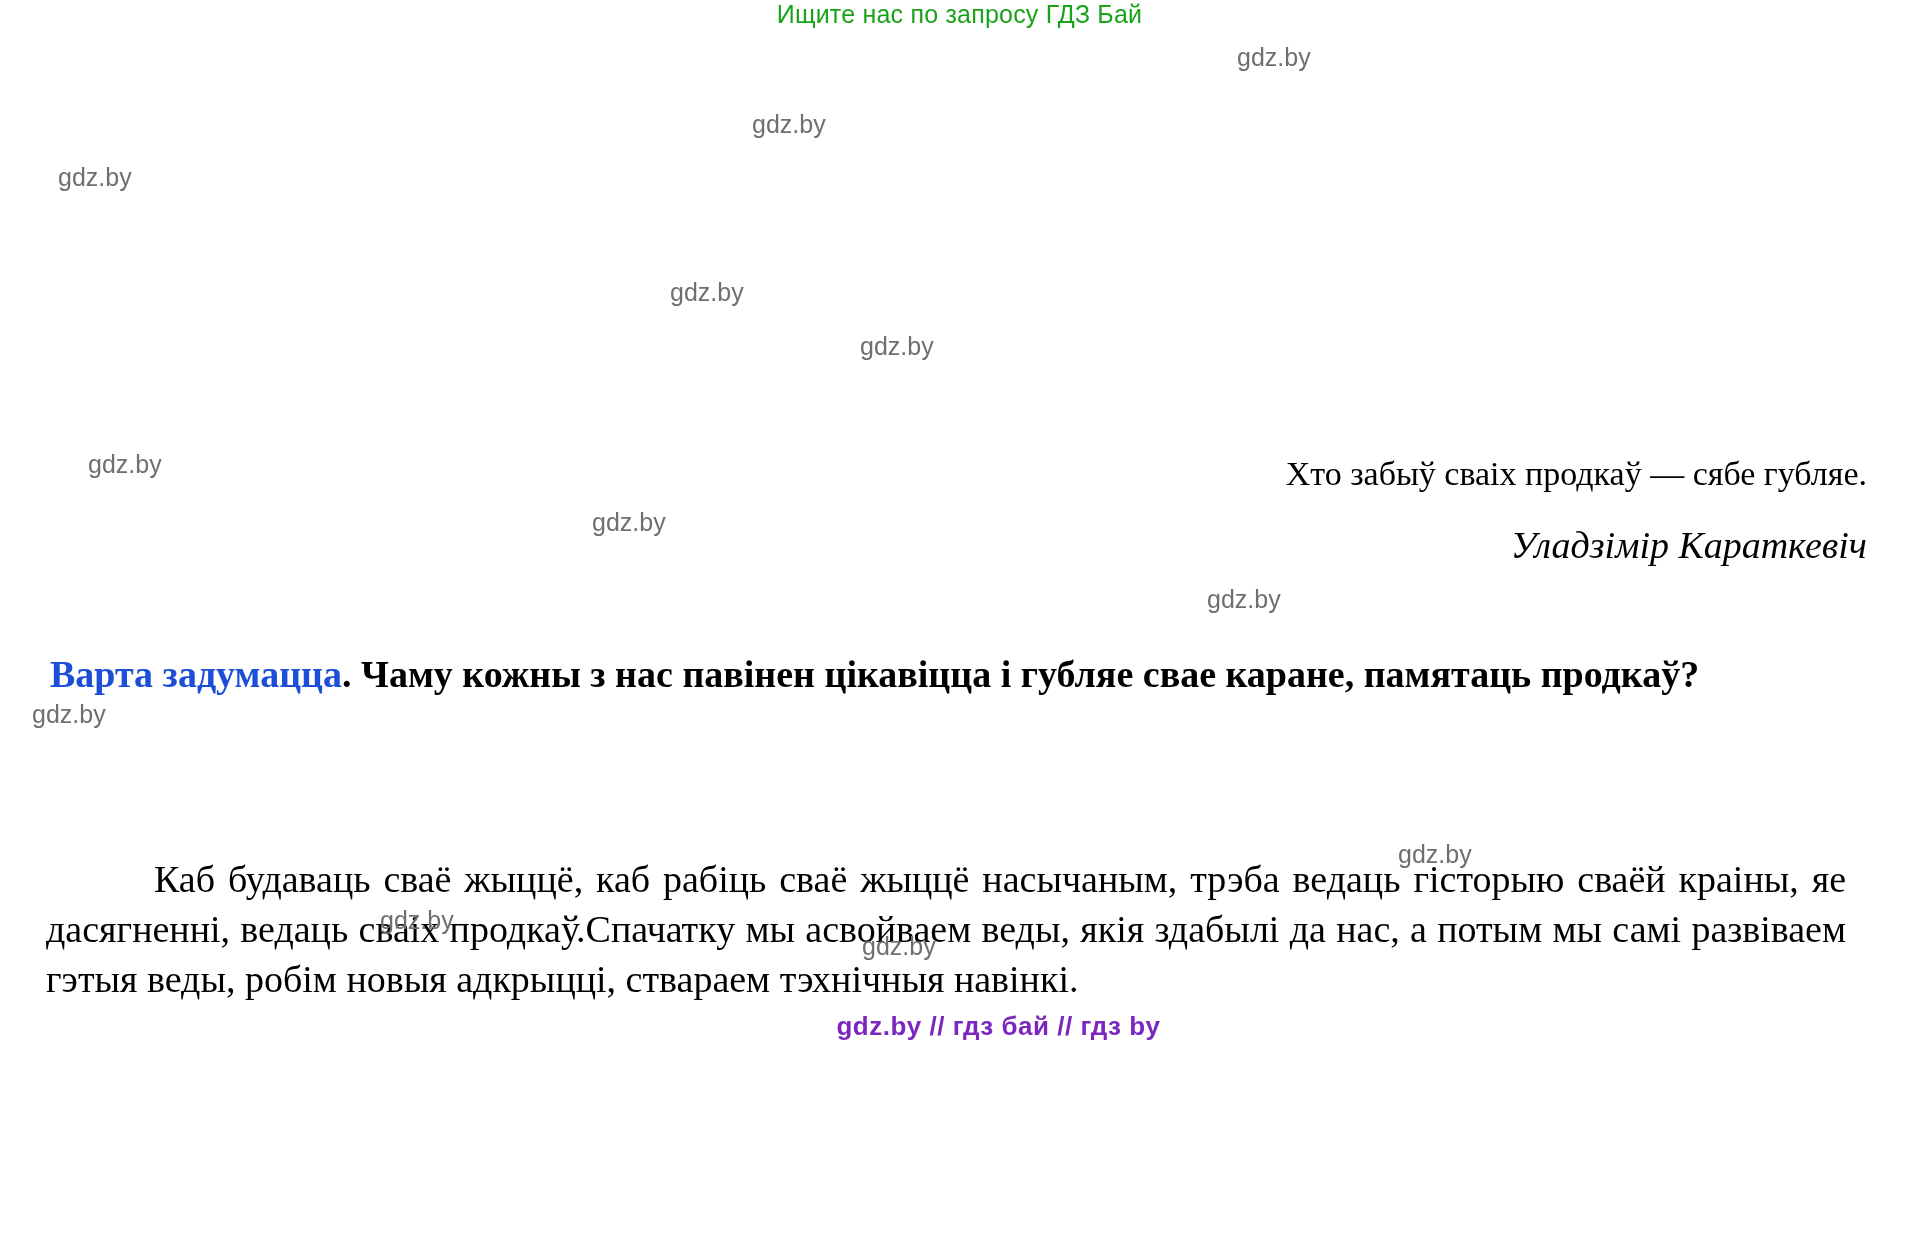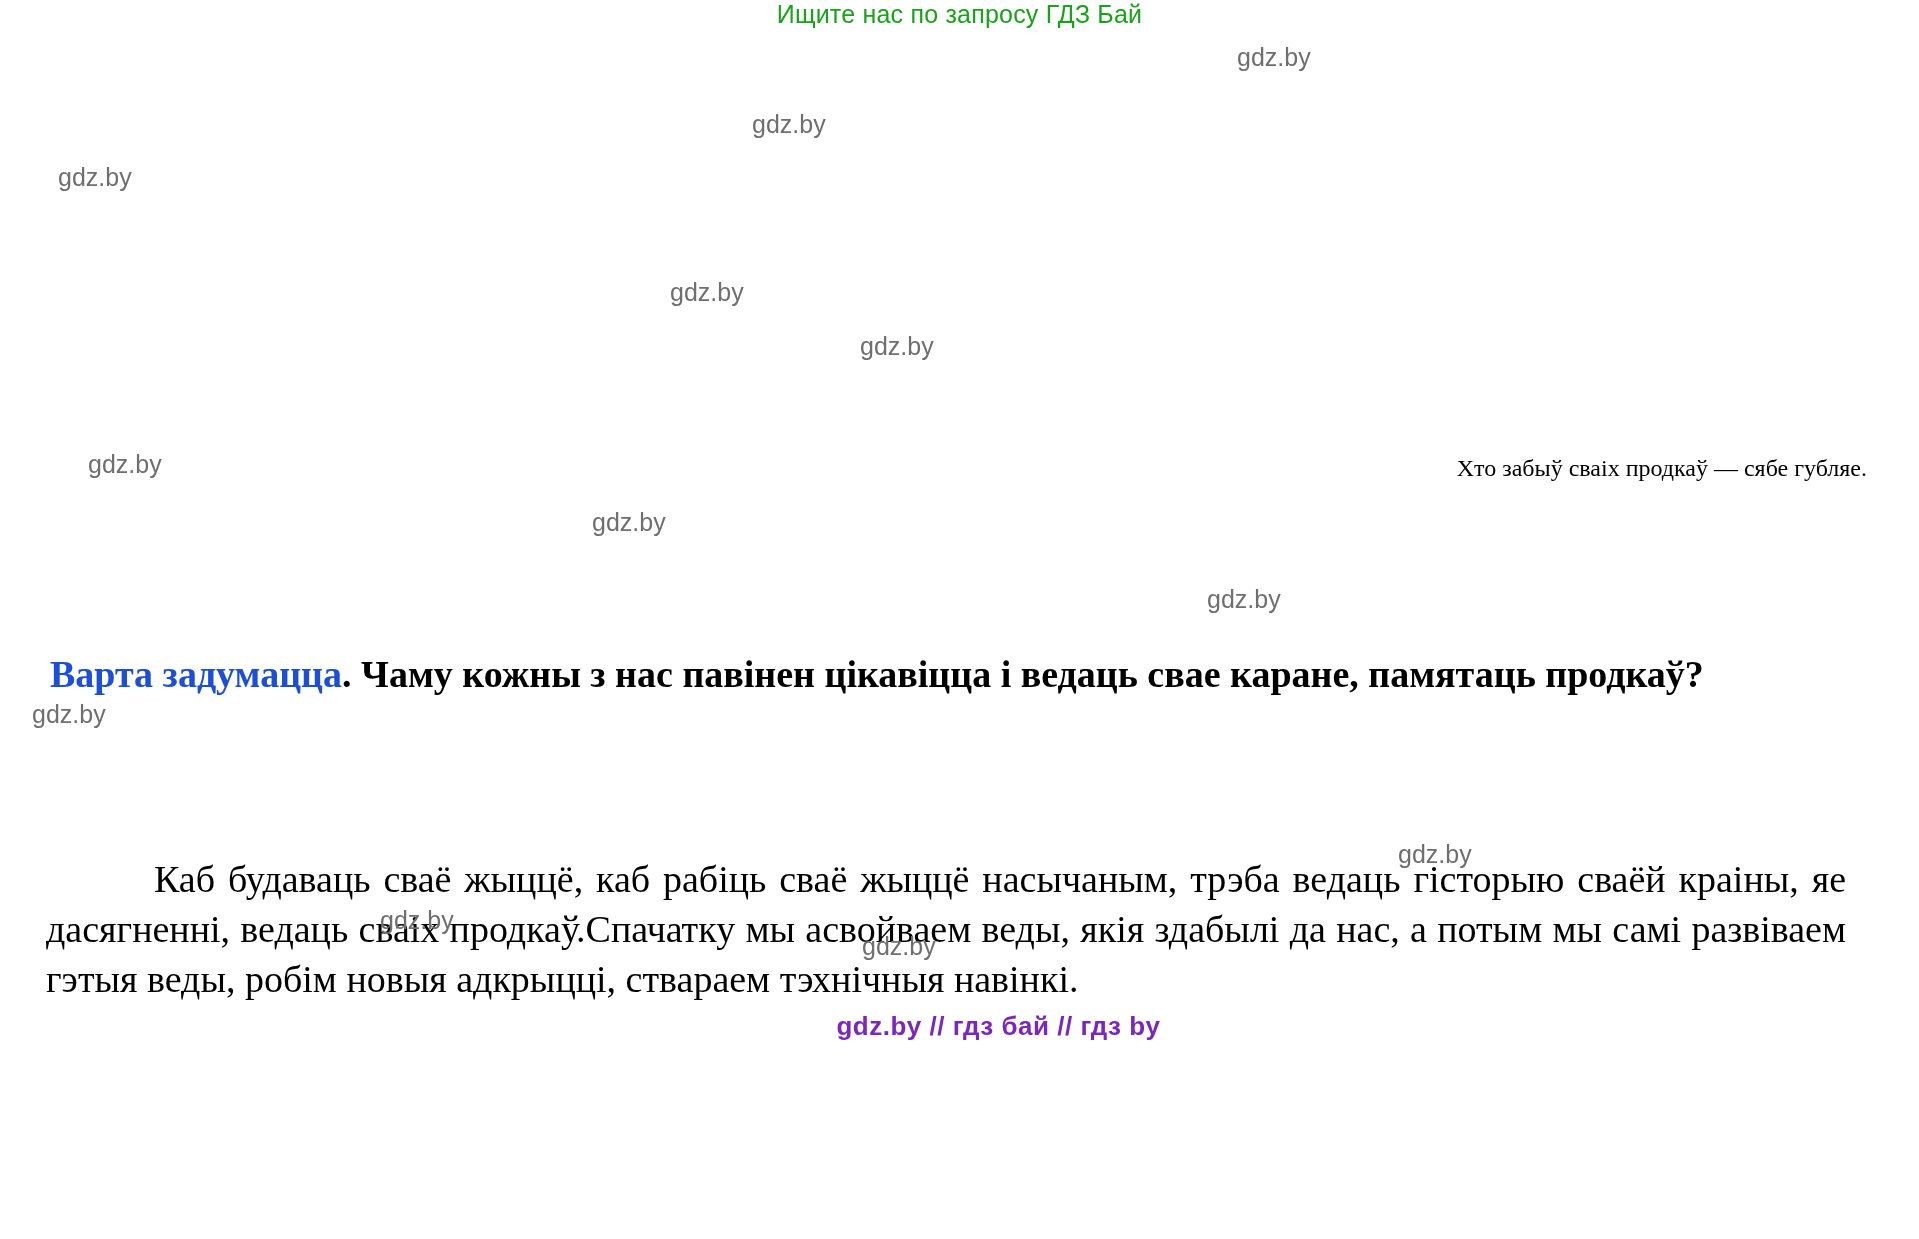--- a/index.html
+++ b/index.html
@@ -62,21 +62,21 @@
     font-family: "Liberation Serif", serif;
     letter-spacing: 1px;
   }
 
   .epigraph {
     position: absolute;
     right: 52px;
     top: 455px;
     width: 1100px;
     text-align: right;
-    font-size: 24px;
+    font-size: 34px;
     color: #000000;
     font-family: "Liberation Serif", serif;
   }
   .epigraph-author {
     position: absolute;
     right: 52px;
     top: 523px;
     width: 1100px;
     text-align: right;
     font-size: 38px;
@@ -131,23 +131,24 @@
 <body>
 
 <div class="page">
 
   <div class="top-banner">Ищите нас по запросу ГДЗ Бай</div>
 
 
 
   <div class="epigraph">Хто забыў сваіх продкаў — сябе губляе.</div>
 
+  <div class="epigraph-author">Уладзімір Караткевіч</div>
 
   <div class="question-block">
-    <span class="question-lead">Варта задумацца</span><span>. Чаму кожны з нас павінен цікавіцца і ведаць свае каране, памятаць продкаў?</span>
+    <span class="question-lead">Варта задумацца</span><span>. Чаму кожны з нас павінен цікавіцца і губляе свае каране, памятаць продкаў?</span>
   </div>
 
   <div class="answer">Каб будаваць сваё жыццё, каб рабіць сваё жыццё насычаным, трэба ведаць гісторыю сваёй краіны, яе дасягненні, ведаць сваіх продкаў.Спачатку мы асвойваем веды, якія здабылі да нас, а потым мы самі развіваем гэтыя веды, робім новыя адкрыцці, ствараем тэхнічныя навінкі.</div>
 
   <div class="footer">gdz.by  //  гдз бай  //  гдз by</div>
 
   <div id="wm-layer">
       <div class="wm" style="left: 1237px; top: 43px;">gdz.by</div>
       <div class="wm" style="left: 752px; top: 110px;">gdz.by</div>
       <div class="wm" style="left: 58px; top: 163px;">gdz.by</div>

